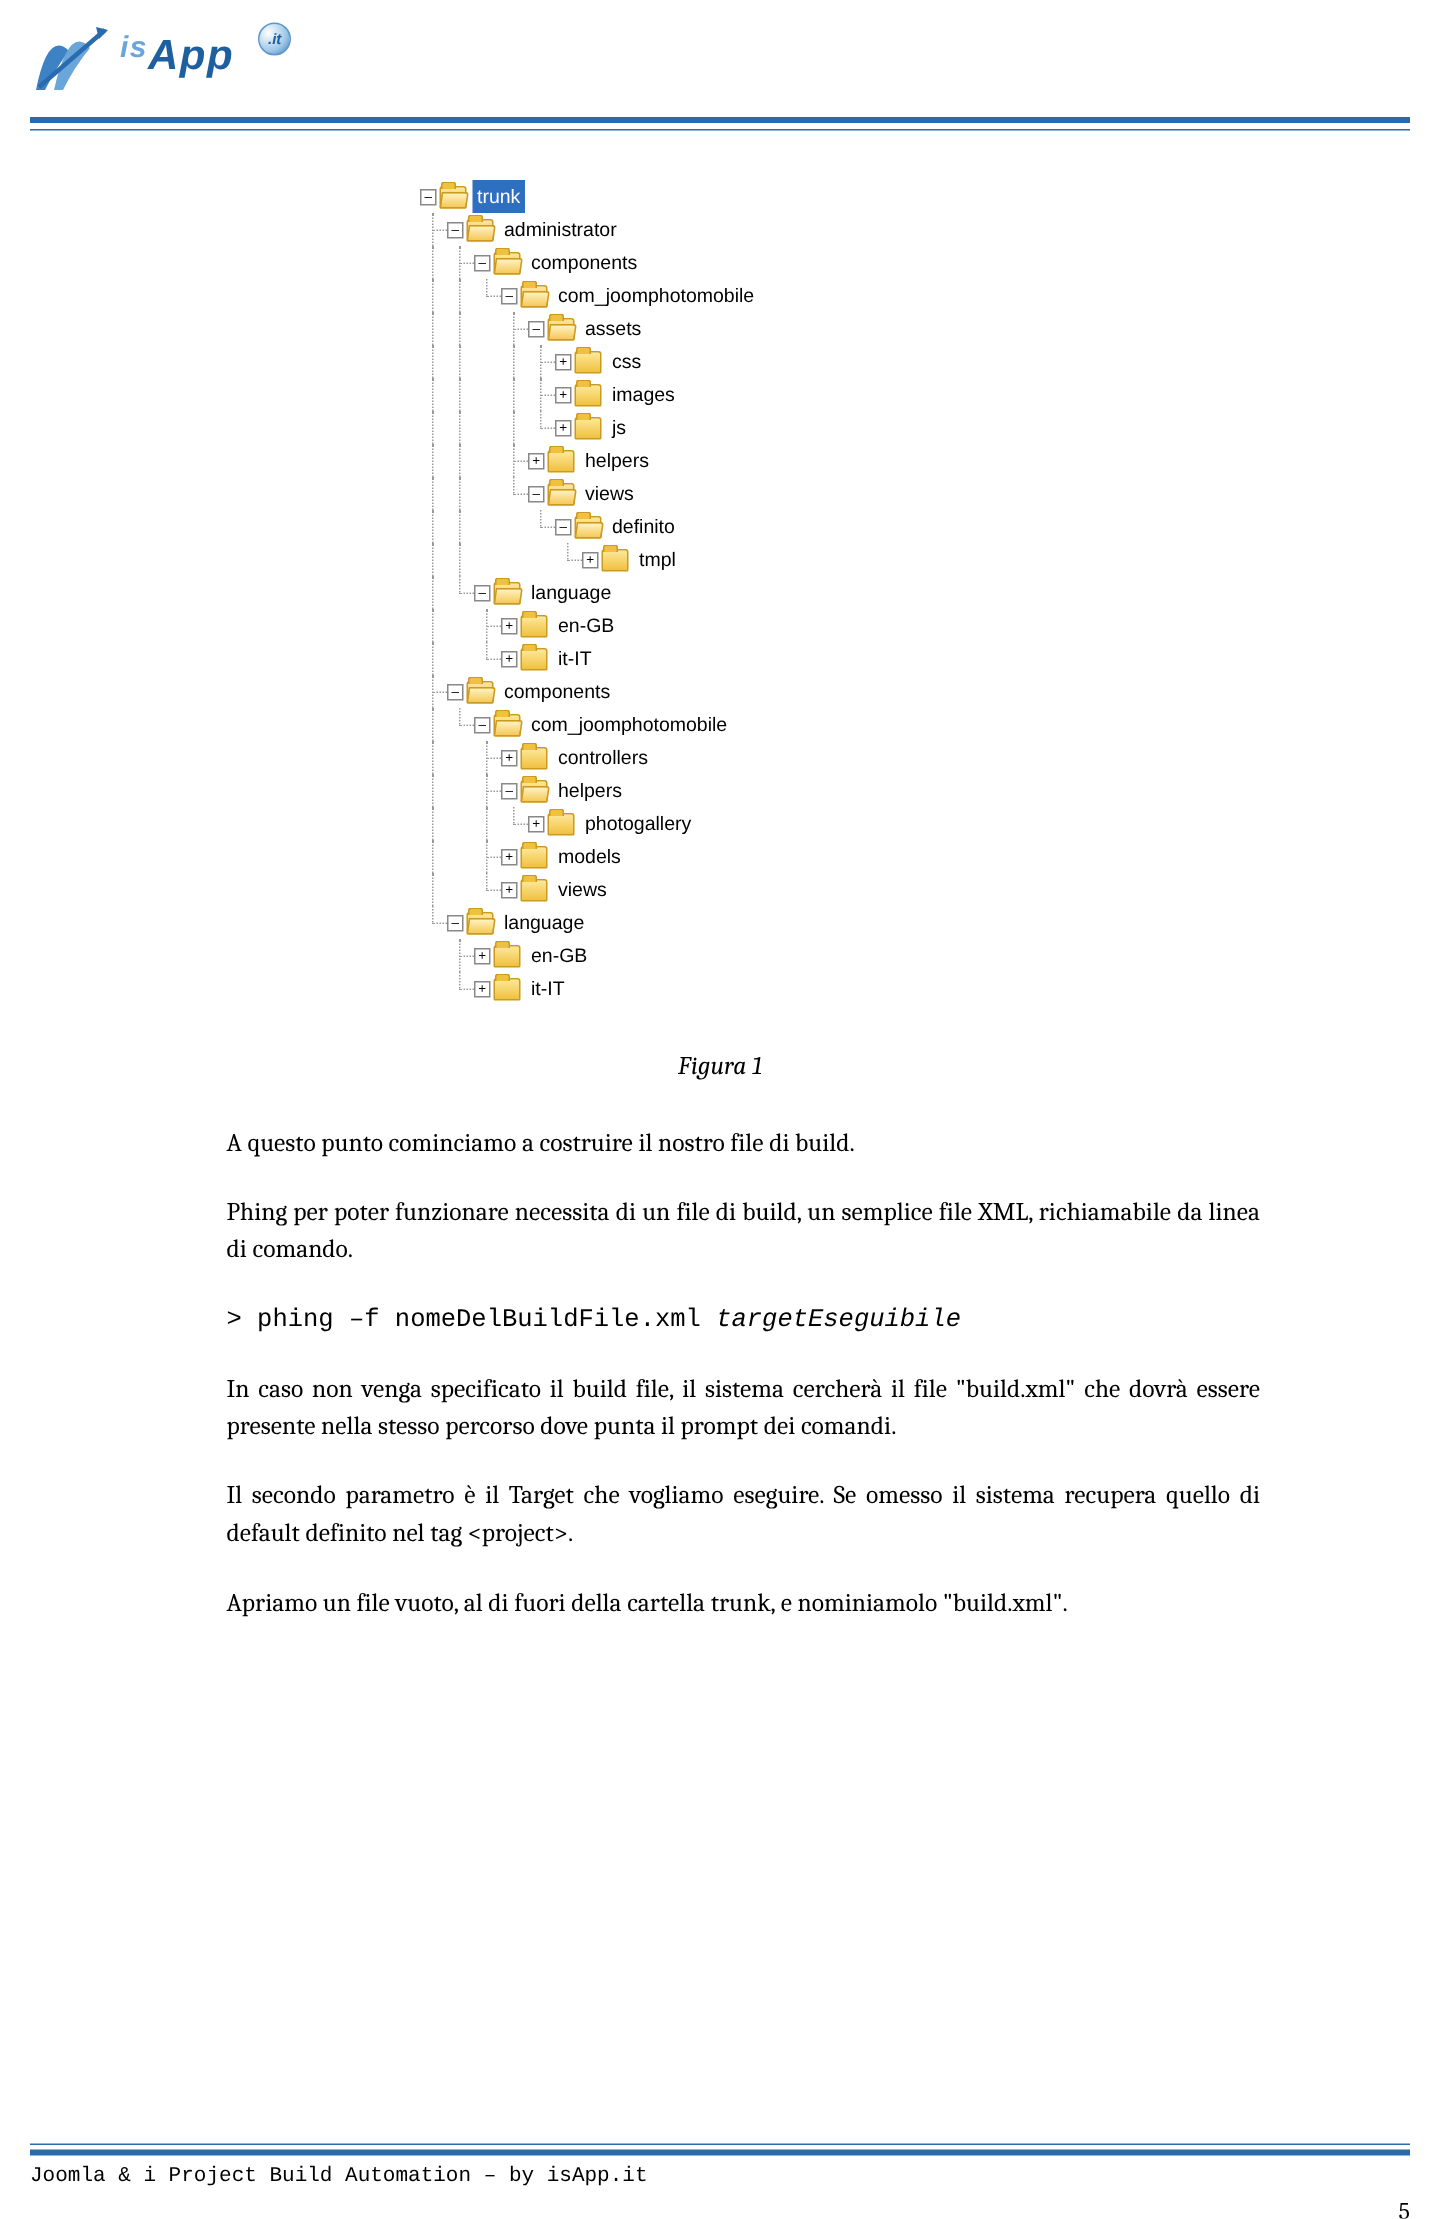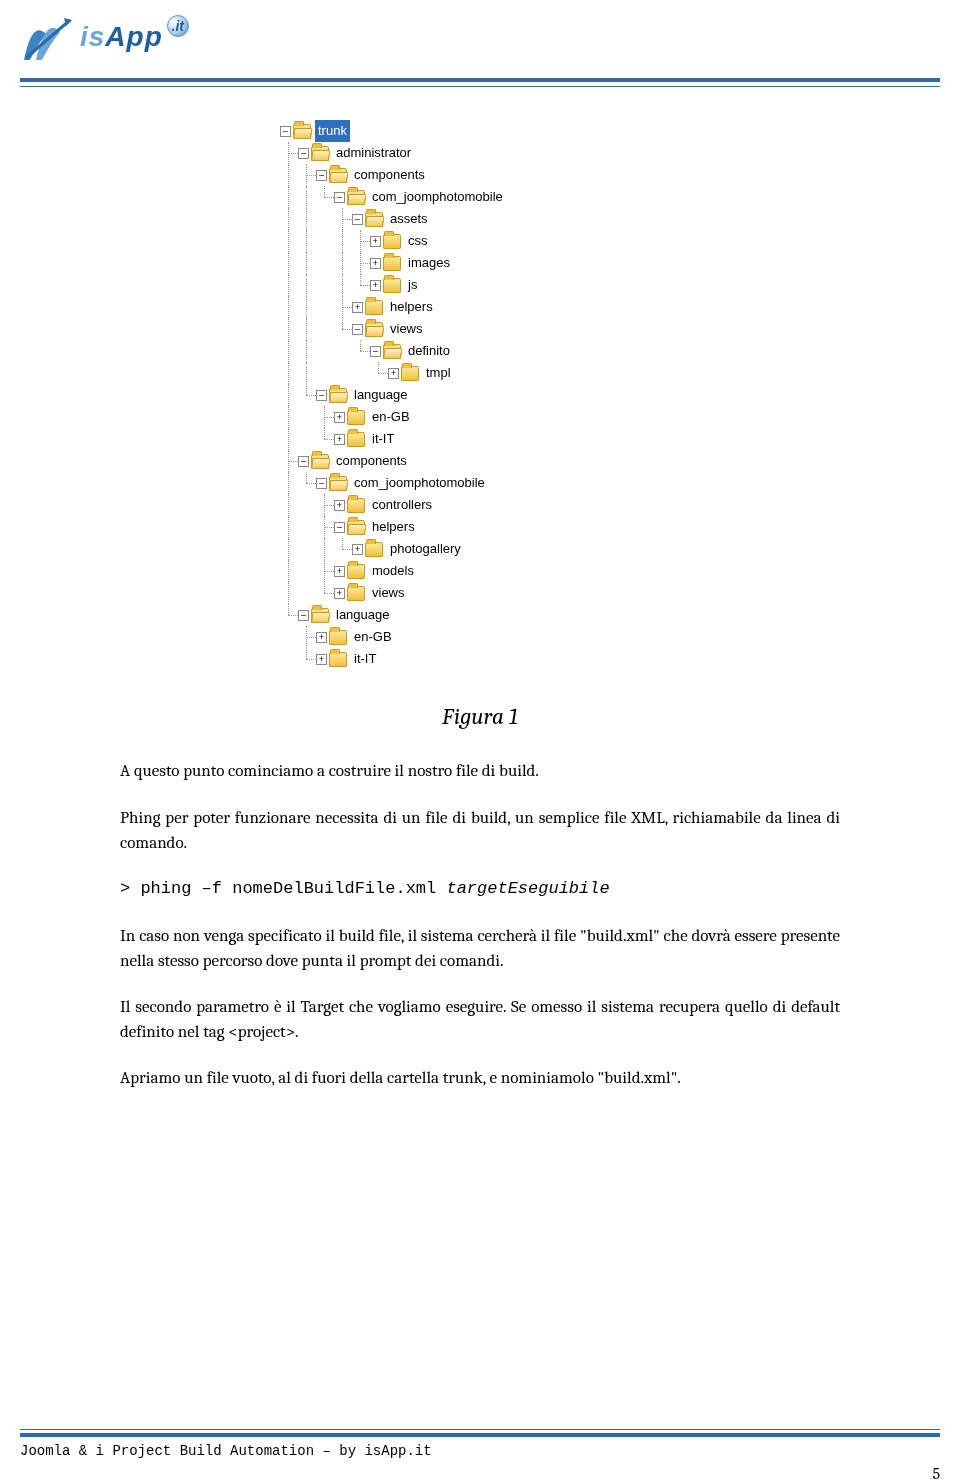--- a/index.html
+++ b/index.html
@@ -24,29 +24,29 @@
   }
   .logo-mark {
     width: 54px; height: 54px;
     position: relative;
   }
   .logo-mark svg { display:block; }
   .logo-text {
     display: flex;
     align-items: flex-start;
   }
-  .logo-is { font-family: Verdana, sans-serif; font-size: 28px; font-style: italic; font-weight: bold; color: #6aa6d9; letter-spacing:1px;}
+  .logo-is { font-family: Verdana, sans-serif; font-size: 20px; font-style: italic; font-weight: bold; color: #6aa6d9; letter-spacing:1px;}
   .logo-app { font-family: Verdana, sans-serif; font-size: 28px; font-style: italic; font-weight: bold; color: #1e5fa0; letter-spacing:1px;}
   .logo-badge {
     width:22px; height:22px; border-radius:50%;
     background: radial-gradient(circle at 30% 30%, #fff, #9ec8e8 60%, #3a7bbf 100%);
     border:1px solid #5f97c8;
     display:flex; align-items:center; justify-content:center;
-    margin-left:4px; margin-top:-6px;
-    font-size:14px; color:#1e5fa0; font-family:Verdana,sans-serif; font-style:italic; font-weight:bold;
+    margin-left:16px; margin-top:-6px;
+    font-size:10px; color:#1e5fa0; font-family:Verdana,sans-serif; font-style:italic; font-weight:bold;
   }
   .header-rule {
     position:absolute; left:20px; right:20px; bottom:0;
     border-bottom: 4px solid #2a6bb0;
   }
   .header-rule-bottom {
     position:absolute; left:20px; right:20px; bottom:-5px;
     border-bottom: 1px solid #2a6bb0;
   }
 
@@ -149,23 +149,23 @@
     left: 120px;
     right: 120px;
     font-size: 17px;
     line-height: 1.45;
     color:#000;
   }
   .body-text .caption {
     text-align:center;
     font-style: italic;
     margin-bottom: 26px;
-    font-size:23px;
-  }
-  .body-text p { margin-bottom: 22px; text-align: justify; }
+    font-size:17px;
+  }
+  .body-text p { margin-bottom: 22px; text-align: justify; margin-left: 31px; }
   .body-text .cmd {
     font-family: Liberation Mono, monospace;
     font-style: italic;
   }
   .body-text .cmd .first { font-style: normal; }
 
   
   .footer {
     position:absolute;
     left:20px; right:20px; bottom:20px;

